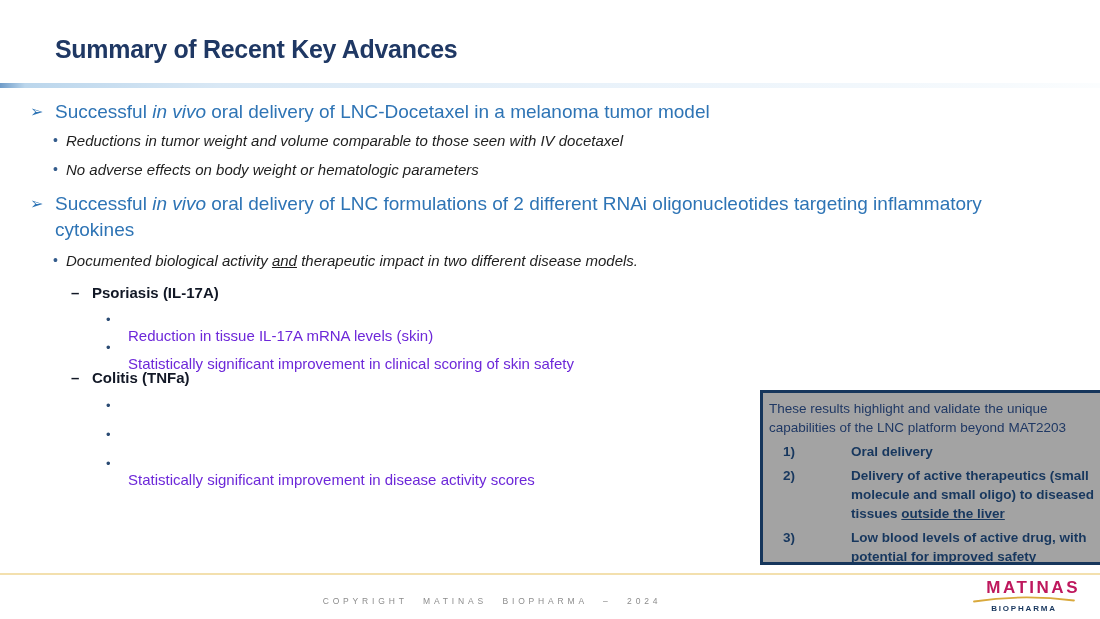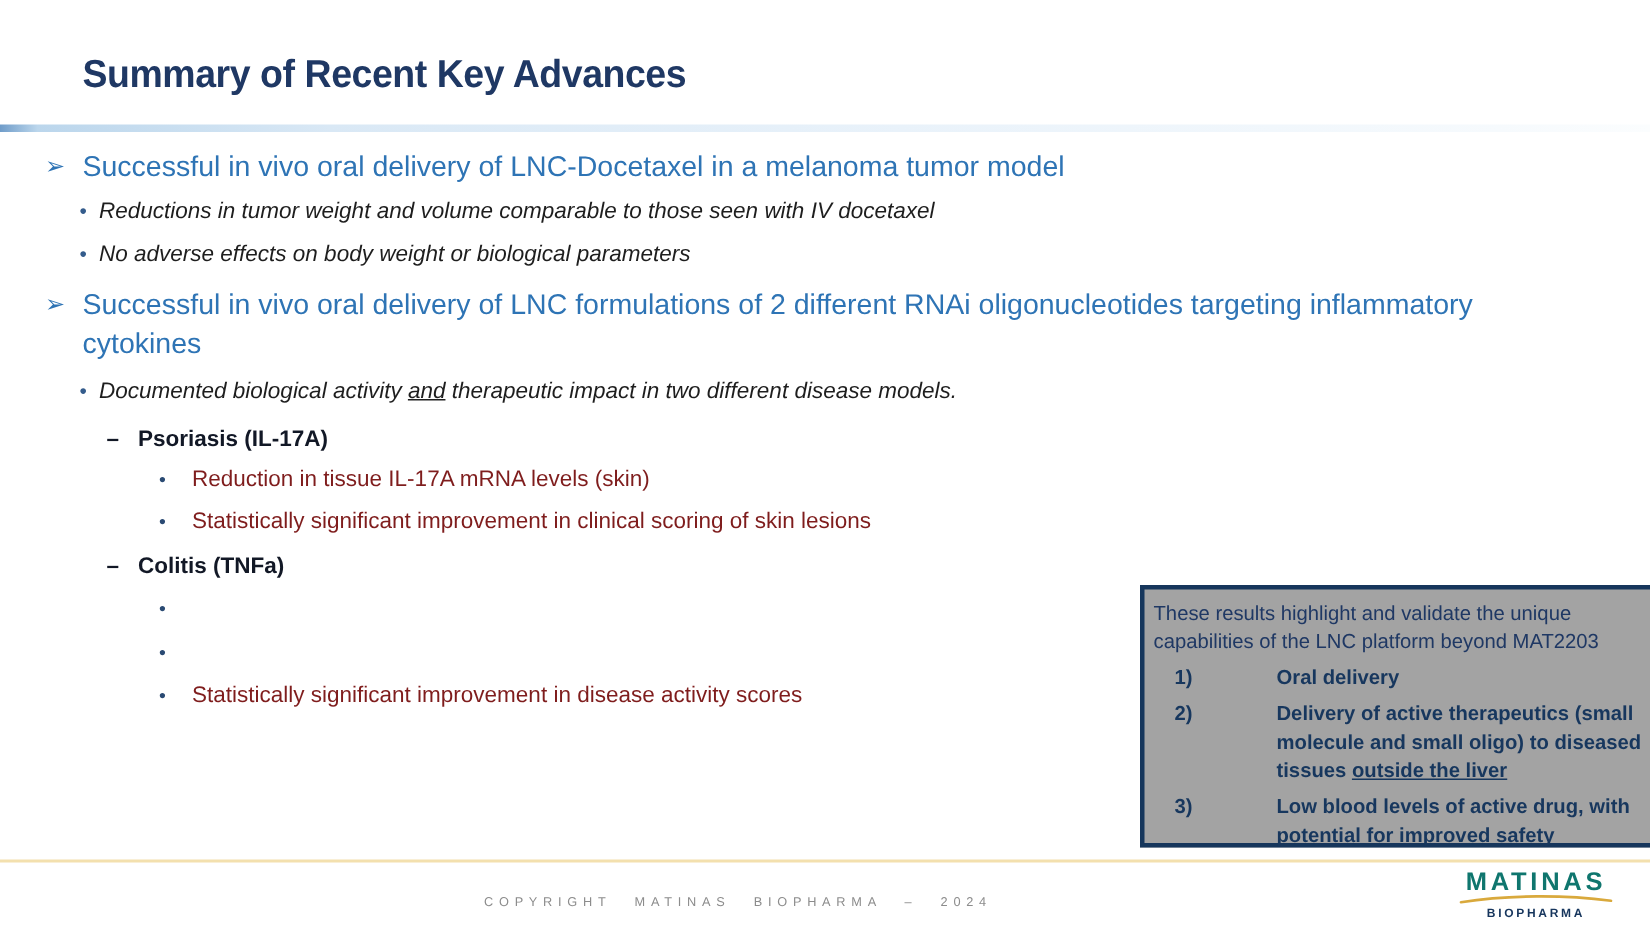--- a/index.html
+++ b/index.html
@@ -24,42 +24,42 @@
   .l1 .marker{flex:0 0 25px;font-size:16px;line-height:26px;color:#2E74B5;}
   .l1 .txt{font-size:19px;line-height:26px;color:#2E74B5;width:930px;}
   .l2{left:53px;width:900px;}
   .l2 .marker{flex:0 0 13px;font-size:14px;line-height:19px;color:#345C8C;}
   .l2 .txt{font-size:15px;line-height:19px;color:#1E1E1E;font-style:italic;}
   .l3{left:71px;width:850px;}
   .l3 .marker{flex:0 0 21px;font-size:15px;line-height:19px;color:#121826;font-weight:700;}
   .l3 .txt{font-size:15px;line-height:19px;color:#121826;font-weight:700;}
   .l4{left:106px;width:820px;}
   .l4 .marker{flex:0 0 22px;font-size:13px;line-height:19px;color:#2A4A73;}
-  .l4 .txt{font-size:15px;line-height:19px;color:#7f1d1d;}
-  .em-i{}
+  .l4 .txt{font-size:15px;line-height:19px;color:#6d28d9;margin-top:16px;}
+  .em-i{font-style:italic;}
   .u{text-decoration:underline;}
   
   .callout{
     left:760px;top:390px;width:348px;height:175px;box-sizing:border-box;
     background:#a3a3a3;border:3px solid #16365C;padding:6px 8px 6px 6px;
     color:#1F3864;font-size:13.5px;line-height:19px;
   }
   .callout .intro{color:#1F3864;}
   .callout .item{display:flex;margin-top:5px;font-weight:700;color:#17375E;}
   .callout .num{flex:0 0 24px;text-align:left;margin-left:14px;}
   .callout .itxt{flex:1;margin-left:44px;}
   
   .footer-rule{left:0;top:573px;width:1100px;height:2px;background:#F3E0AE;}
   .page-num{left:22px;top:590px;font-size:10px;color:#1F3864;margin-top:35px;}
   .copyright{
     left:0;top:596px;width:984px;text-align:center;font-size:8.5px;
     color:#8C8C8C;letter-spacing:0.45em;word-spacing:1.1em;
   }
   .logo{right:20px;top:579px;width:112px;text-align:center;}
-  .logo-name{font-size:17px;font-weight:700;letter-spacing:2.5px;color:#0f766e;line-height:17px;}
+  .logo-name{font-size:17px;font-weight:700;letter-spacing:2.5px;color:#be185d;line-height:17px;text-align:right;}
   .logo-swoosh{display:block;margin:0 auto;}
   .logo-sub{font-size:8px;font-weight:700;letter-spacing:1.8px;color:#17365D;margin-top:1px;}
 </style>
 </head>
 <body>
 
 <div class="slide">
 
   <div class="abs title">Summary of Recent Key Advances</div>
   <div class="abs title-rule"></div>
@@ -68,21 +68,21 @@
     <span class="marker">➢</span>
     <span class="txt"><span>Successful </span><span class="em-i">in vivo</span><span> oral delivery of LNC-Docetaxel in a melanoma tumor model</span></span>
   </div>
 
   <div class="row l2" style="top:131px;">
     <span class="marker">•</span>
     <span class="txt">Reductions in tumor weight and volume comparable to those seen with IV docetaxel</span>
   </div>
   <div class="row l2" style="top:160px;">
     <span class="marker">•</span>
-    <span class="txt">No adverse effects on body weight or biological parameters</span>
+    <span class="txt">No adverse effects on body weight or hematologic parameters</span>
   </div>
 
   <div class="row l1" style="top:191px;">
     <span class="marker">➢</span>
     <span class="txt"><span>Successful </span><span class="em-i">in vivo</span><span> oral delivery of LNC formulations of 2 different RNAi oligonucleotides targeting inflammatory cytokines</span></span>
   </div>
 
   <div class="row l2" style="top:251px;">
     <span class="marker">•</span>
     <span class="txt"><span>Documented biological activity </span><span class="u">and</span><span> therapeutic impact in two different disease models.</span></span>
@@ -91,21 +91,21 @@
   <div class="row l3" style="top:283px;">
     <span class="marker">–</span>
     <span class="txt">Psoriasis (IL-17A)</span>
   </div>
   <div class="row l4" style="top:310px;">
     <span class="marker">•</span>
     <span class="txt">Reduction in tissue IL-17A mRNA levels (skin)</span>
   </div>
   <div class="row l4" style="top:338px;">
     <span class="marker">•</span>
-    <span class="txt">Statistically significant improvement in clinical scoring of skin lesions</span>
+    <span class="txt">Statistically significant improvement in clinical scoring of skin safety</span>
   </div>
 
   <div class="row l3" style="top:368px;">
     <span class="marker">–</span>
     <span class="txt">Colitis (TNFa)</span>
   </div>
   <div class="row l4" style="top:396px;">
     <span class="marker">•</span>
   </div>
   <div class="row l4" style="top:425px;">

